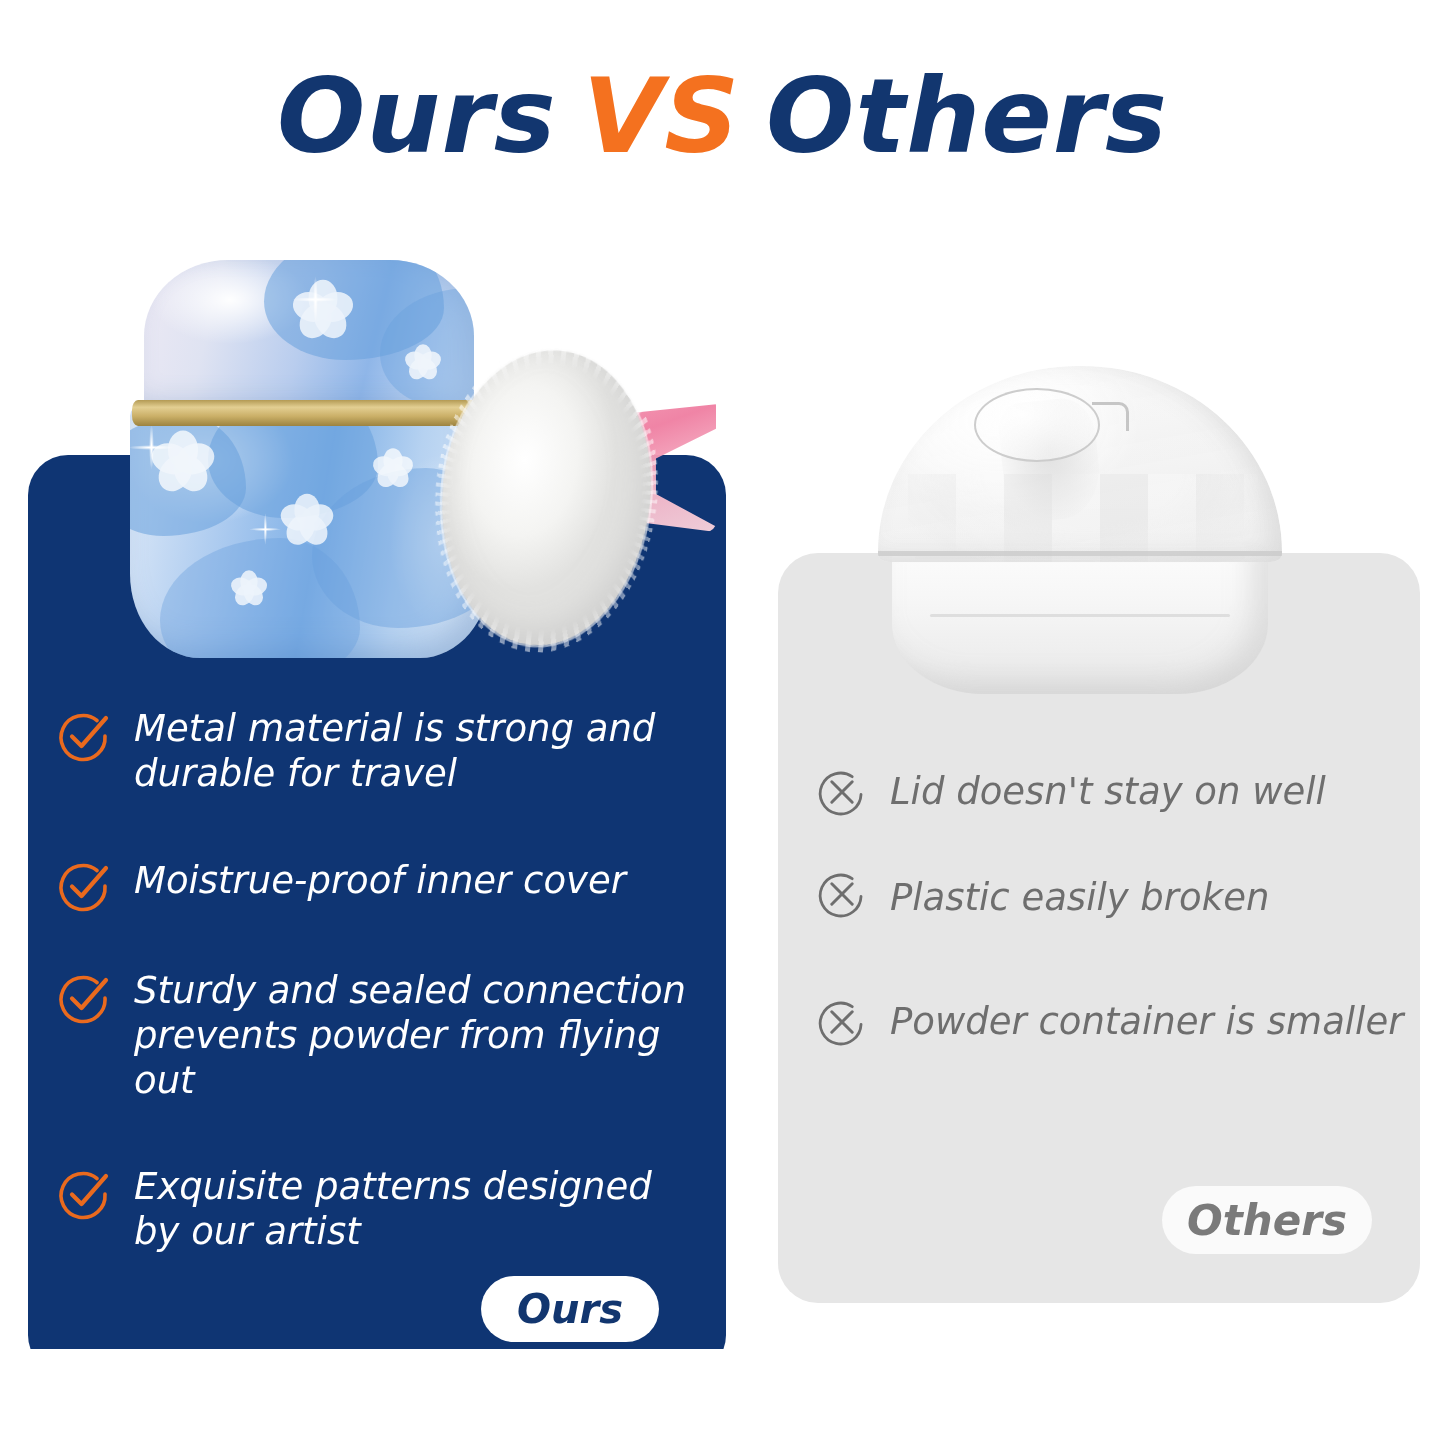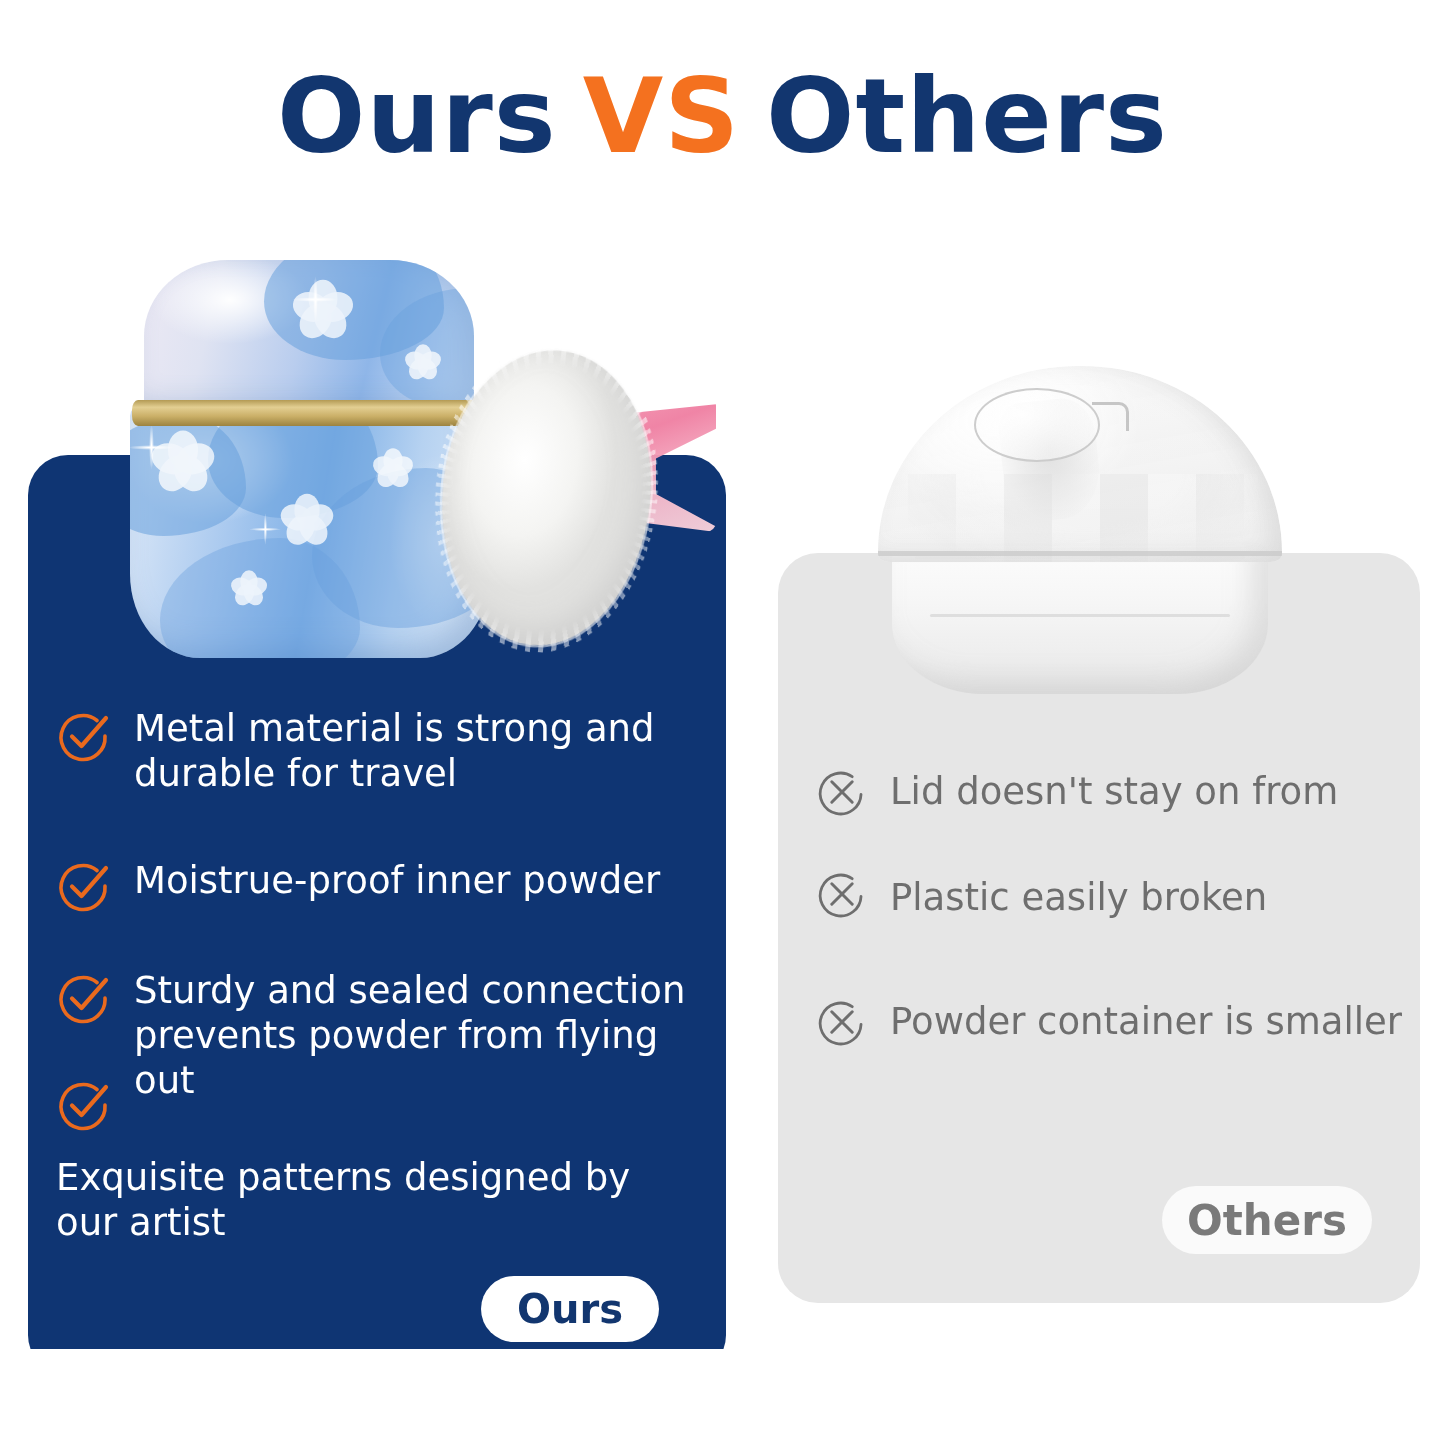--- a/index.html
+++ b/index.html
@@ -9,20 +9,21 @@
   }
   body {
     font-family: "DejaVu Sans", sans-serif;
   }
   #page {
     position: relative;
     width: 1445px;
     height: 1349px;
     background: #ffffff;
     overflow: hidden;
+    font-style: italic;
   }
 
   
   .title {
     position: absolute;
     left: 0;
     top: 62px;
     width: 1445px;
     text-align: center;
     font-family: "DejaVu Sans", sans-serif;
@@ -86,21 +87,21 @@
   }
 
   .ours-list .bullet-text { color: #ffffff; }
   .others-list .bullet-text { color: #6e6e6e; }
 
   
   .ours-list .bullet { left: 56px; width: 640px; }
   .ours-list .b0 { top: 706px; }
   .ours-list .b1 { top: 858px; }
   .ours-list .b2 { top: 968px; }
-  .ours-list .b3 { top: 1075px; flex-direction: column; }
+  .ours-list .b3 { top: 1164px; }
   .ours-list .b1 .bullet-icon,
   .ours-list .b1 .bullet-text { margin-top: 0; }
 
   
   .others-list .bullet { left: 816px; width: 590px; align-items: center; }
   .others-list .b0 { top: 766px; }
   .others-list .b1 { top: 868px; align-items: flex-end; }
   .others-list .b2 { top: 988px; margin-top: 8px; }
   .others-list .bullet-icon { width: 52px; height: 52px; margin-top: 0; }
   .others-list .bullet-icon svg { width: 52px; height: 52px; }
@@ -452,21 +453,21 @@
       <span class="bullet-text">Metal material is strong and durable for travel</span>
     </div>
 
     <div class="bullet b1">
       <span class="bullet-icon">
         <svg viewBox="0 0 56 56" aria-hidden="true">
           <path d="M41 12.5A22 22 0 1 0 49 28" fill="none" stroke="#ea6a1e" stroke-width="3.6" stroke-linecap="round"></path>
           <path d="M16 28.5 L25.5 38 L50 10" fill="none" stroke="#ea6a1e" stroke-width="4.2" stroke-linecap="round" stroke-linejoin="round"></path>
         </svg>
       </span>
-      <span class="bullet-text">Moistrue-proof inner powder</span>
+      <span class="bullet-text">Moistrue-proof inner cover</span>
     </div>
 
     <div class="bullet b2">
       <span class="bullet-icon">
         <svg viewBox="0 0 56 56" aria-hidden="true">
           <path d="M41 12.5A22 22 0 1 0 49 28" fill="none" stroke="#ea6a1e" stroke-width="3.6" stroke-linecap="round"></path>
           <path d="M16 28.5 L25.5 38 L50 10" fill="none" stroke="#ea6a1e" stroke-width="4.2" stroke-linecap="round" stroke-linejoin="round"></path>
         </svg>
       </span>
       <span class="bullet-text">Sturdy and sealed connection prevents powder from flying out</span>
@@ -486,21 +487,21 @@
   <div class="bullets others-list">
 
     <div class="bullet b0">
       <span class="bullet-icon">
         <svg viewBox="0 0 56 56" aria-hidden="true">
           <path d="M39 11.5A22 22 0 1 0 48.5 30.5" fill="none" stroke="#6e6e6e" stroke-width="3" stroke-linecap="round"></path>
           <path d="M17 17 L39 39" fill="none" stroke="#6e6e6e" stroke-width="3.2" stroke-linecap="round"></path>
           <path d="M39 17 L17 39" fill="none" stroke="#6e6e6e" stroke-width="3.2" stroke-linecap="round"></path>
         </svg>
       </span>
-      <span class="bullet-text">Lid doesn't stay on from</span>
+      <span class="bullet-text">Lid doesn't stay on well</span>
     </div>
 
     <div class="bullet b1">
       <span class="bullet-icon">
         <svg viewBox="0 0 56 56" aria-hidden="true">
           <path d="M39 11.5A22 22 0 1 0 48.5 30.5" fill="none" stroke="#6e6e6e" stroke-width="3" stroke-linecap="round"></path>
           <path d="M17 17 L39 39" fill="none" stroke="#6e6e6e" stroke-width="3.2" stroke-linecap="round"></path>
           <path d="M39 17 L17 39" fill="none" stroke="#6e6e6e" stroke-width="3.2" stroke-linecap="round"></path>
         </svg>
       </span>

